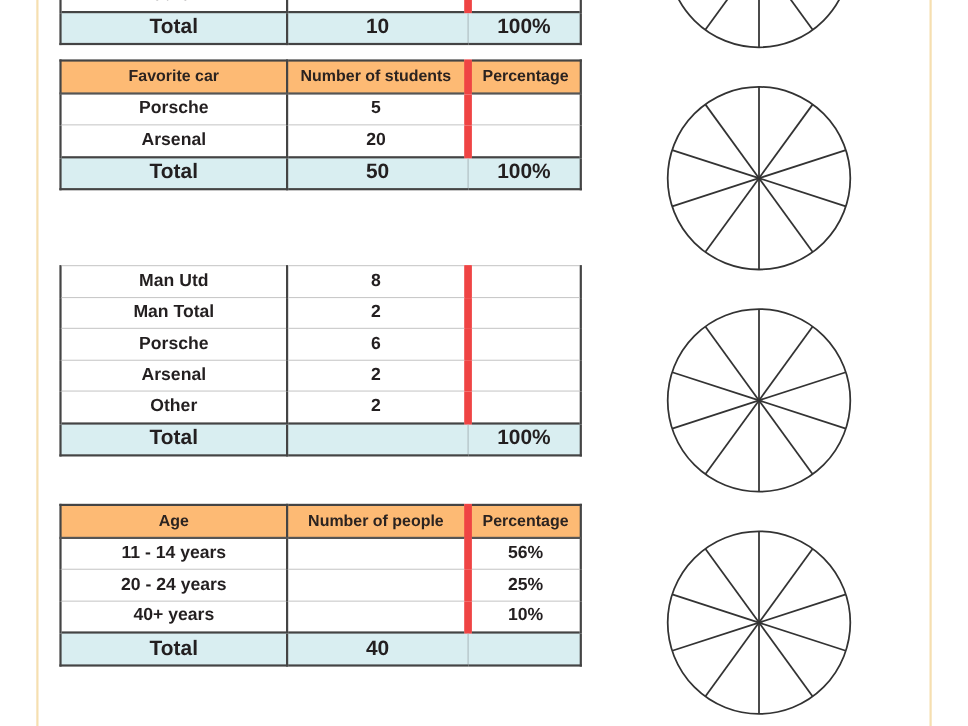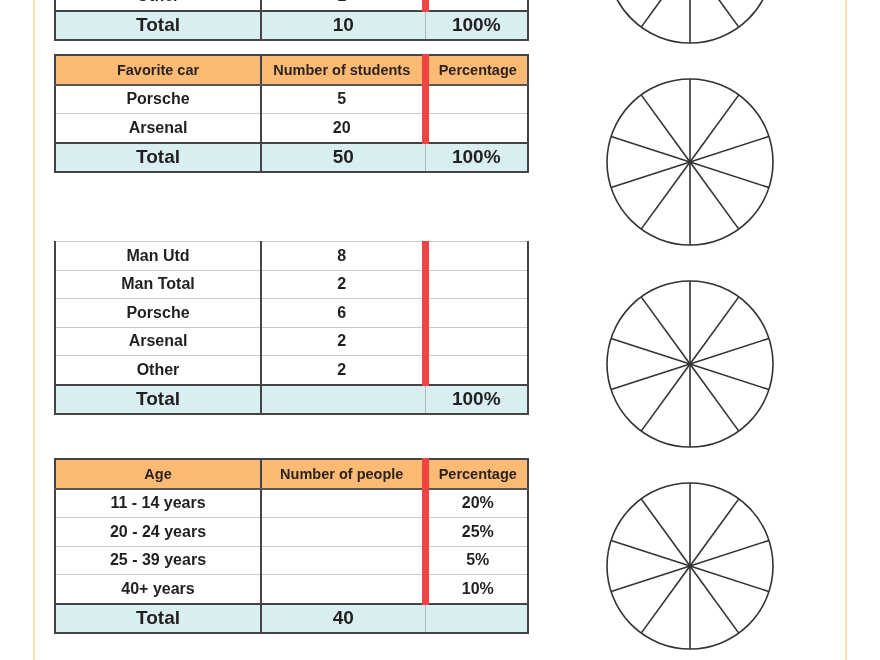--- a/index.html
+++ b/index.html
@@ -137,33 +137,28 @@
     </colgroup>
   <tbody>
       <tr>
     <th class="c-first">Age</th>
     <th class="c-mid">Number of people</th>
     <th class="c-last">Percentage</th>
   </tr>
   <tr>
     <td class="c-first">11 - 14 years</td>
     <td class="c-mid"></td>
-    <td class="c-last">20%</td>
+    <td class="c-last">56%</td>
   </tr>
   <tr>
     <td class="c-first">20 - 24 years</td>
     <td class="c-mid"></td>
     <td class="c-last">25%</td>
   </tr>
   <tr>
-    <td class="c-first">25 - 39 years</td>
-    <td class="c-mid"></td>
-    <td class="c-last">5%</td>
-  </tr>
-  <tr>
     <td class="c-first">40+ years</td>
     <td class="c-mid"></td>
     <td class="c-last">10%</td>
   </tr>
   <tr class="total">
     <td class="c-first">Total</td>
     <td class="c-mid">40</td>
     <td class="c-last"></td>
   </tr>
 </tbody>

